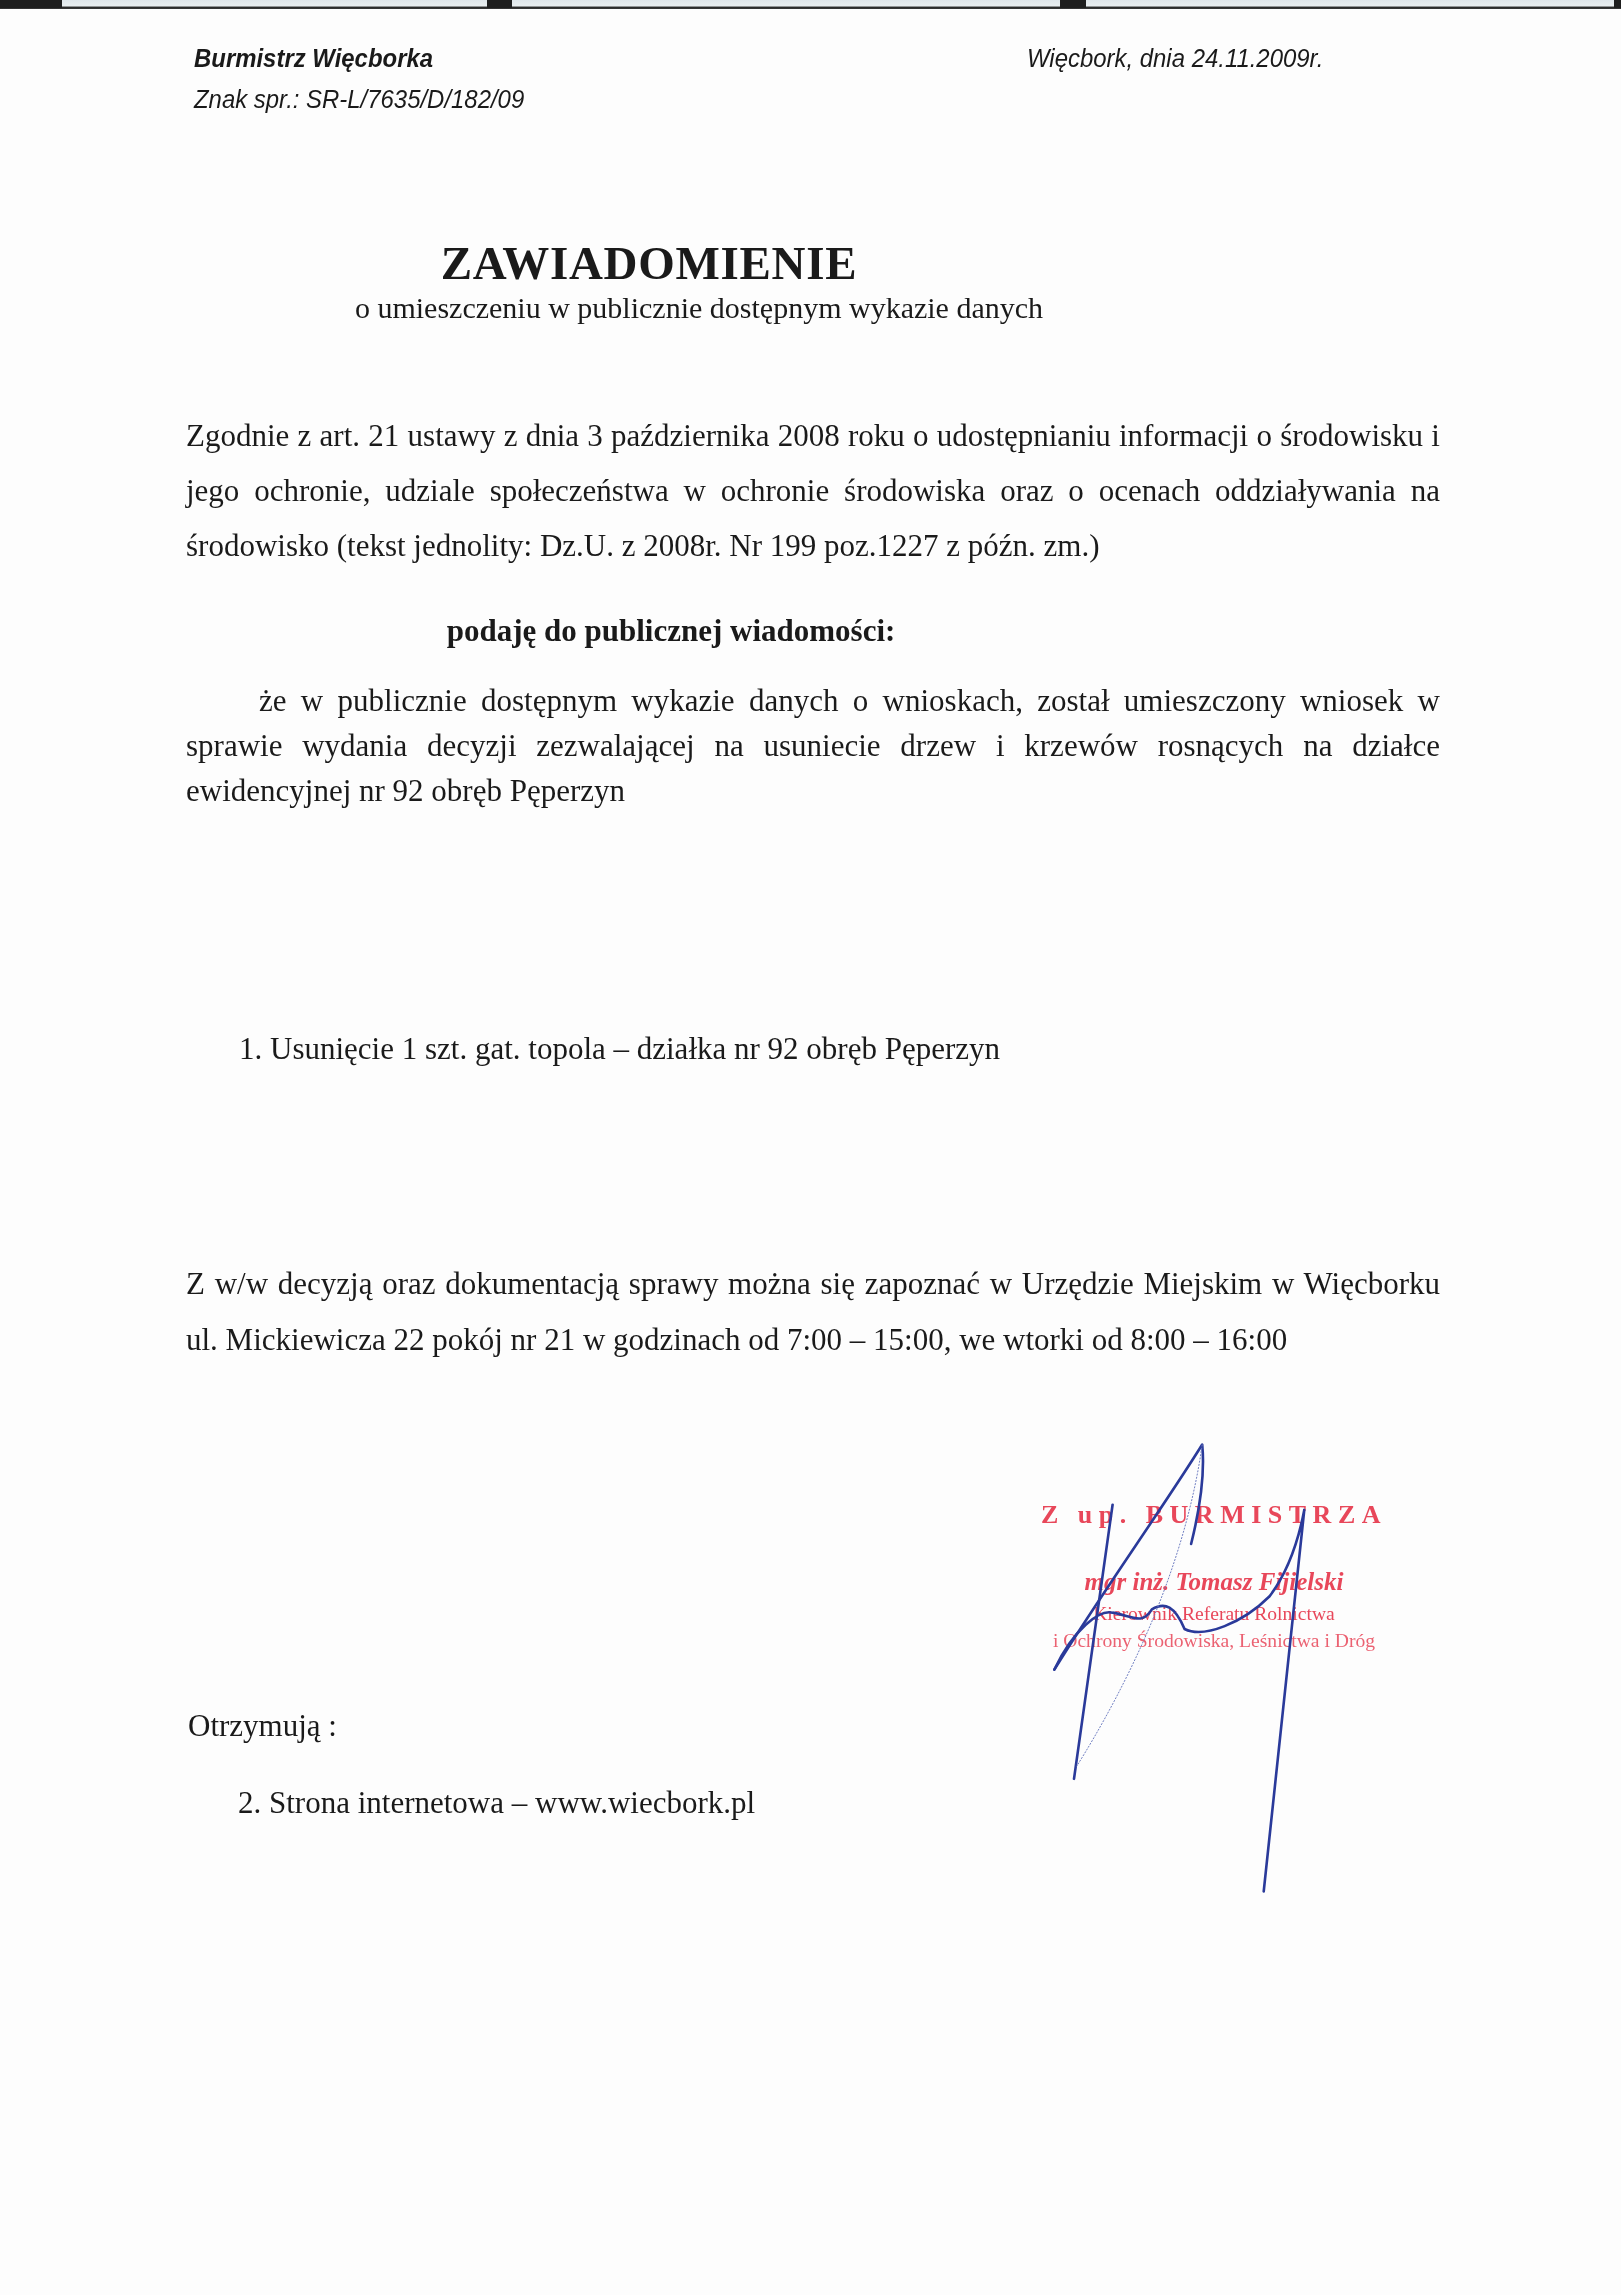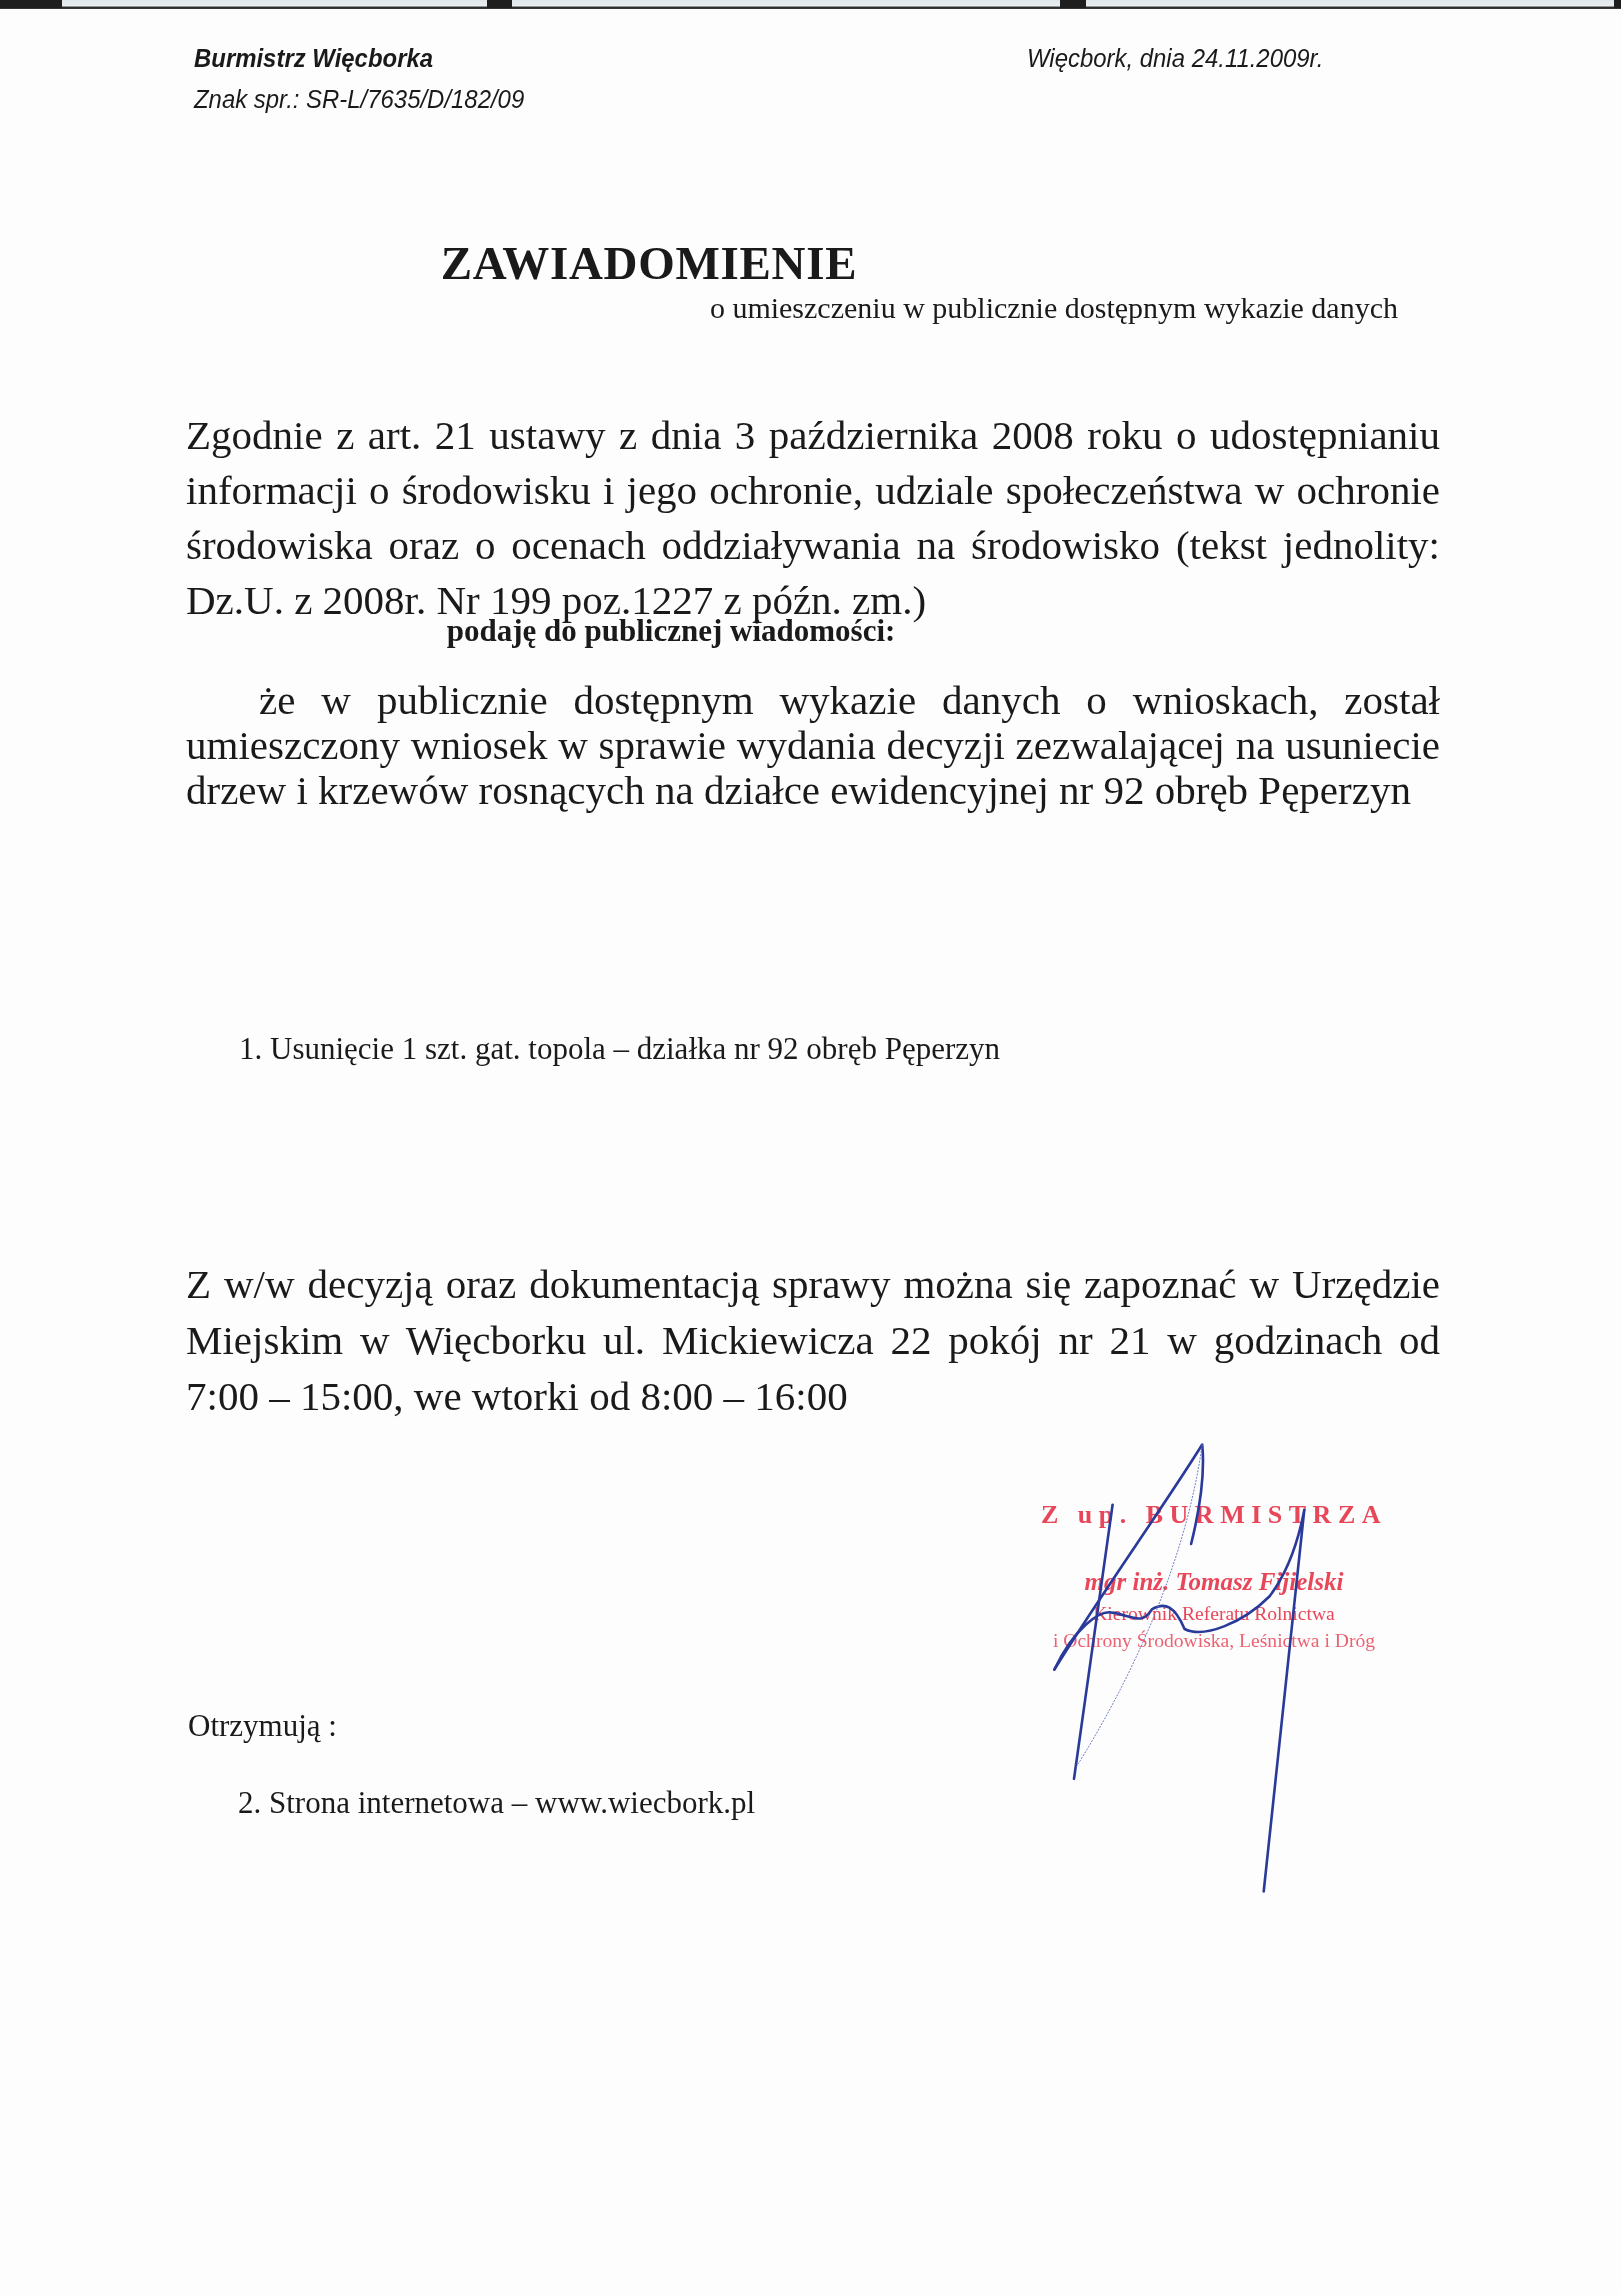--- a/index.html
+++ b/index.html
@@ -25,26 +25,26 @@
     }
     .hdr-org { left: 194px; top: 45px; font-weight: bold; }
     .hdr-ref { left: 194px; top: 86px; }
     .hdr-date { left: 1027px; top: 45px; }
 
     .title {
       left: 0; width: 1298px; text-align: center; top: 240px;
       font-size: 47px; font-weight: bold; letter-spacing: 0.7px; line-height: 1;
     }
     .subtitle {
-      left: 0; width: 1398px; text-align: right; top: 293px;
+      left: 0; width: 1398px; text-align: center; top: 293px;
       font-size: 30px; line-height: 1;
     }
     .justify {
       position: absolute; left: 186px; width: 1254px;
-      font-size: 41px; text-align: justify; text-align-last: left;
+      font-size: 31px; text-align: justify; text-align-last: left;
     }
     .para1 { top: 408px; line-height: 55px; }
     .announce {
       left: 0; width: 1342px; text-align: center; top: 615px;
       font-size: 31px; font-weight: bold; line-height: 1;
     }
     .para2 { top: 678px; line-height: 45px; text-indent: 73px; }
     .list-item-main { left: 239px; top: 1033px; font-size: 31px; line-height: 1; }
     .para3 { top: 1256px; line-height: 56px; }
 

